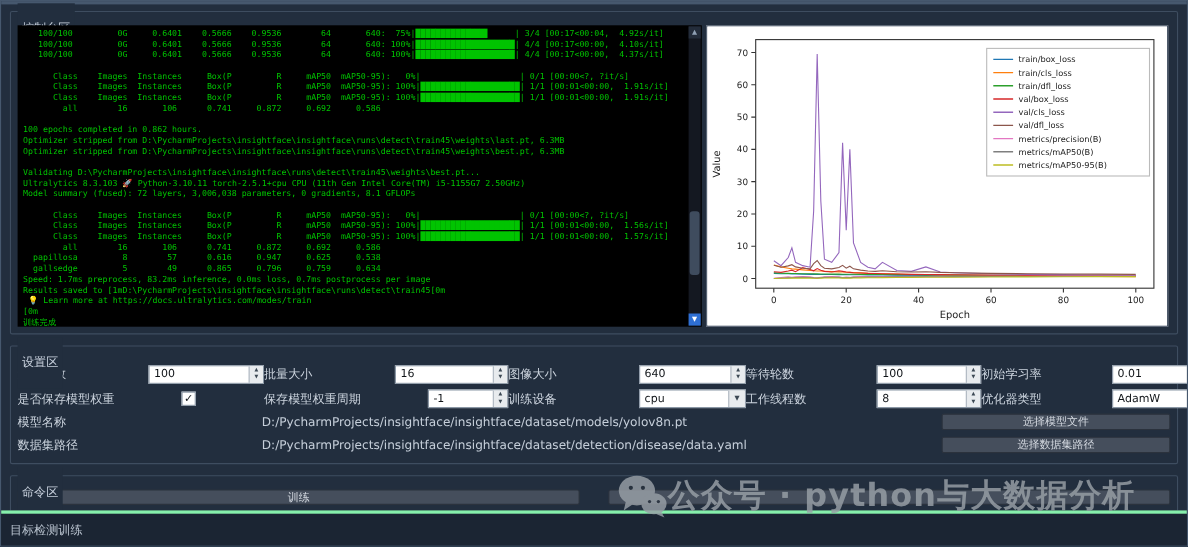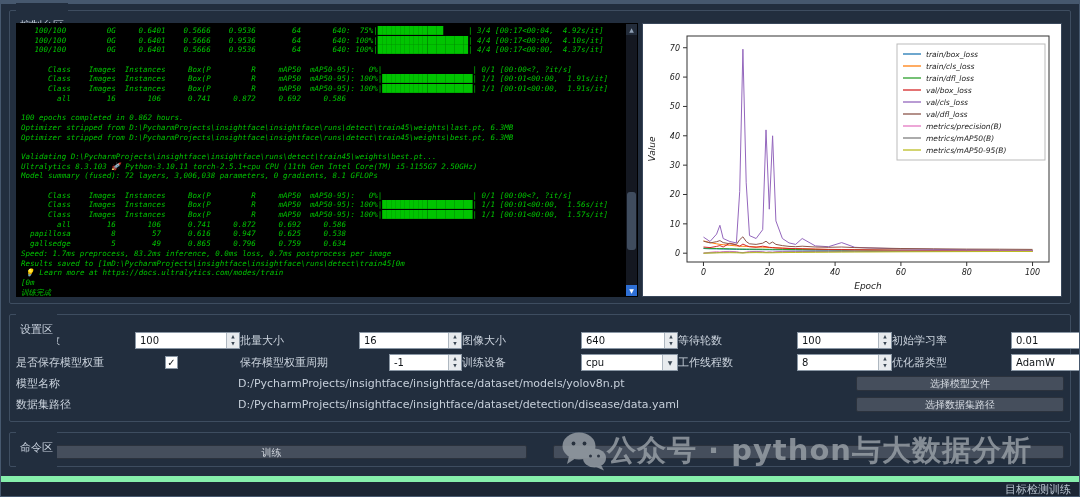--- a/index.html
+++ b/index.html
@@ -6,21 +6,21 @@
   html,body { width:1080px; height:497px; overflow:hidden; }
   body { font-family:"DejaVu Sans", sans-serif; background:#10161f; }
   .window { position:relative; width:1080px; height:497px; background:#222e3e; border:1px solid #46586e; overflow:hidden; }
   .topstrip { height:3px; background:#46586e; }
 
   
   .group { position:relative; border:1px solid #3e4d60; border-radius:2px; margin:6px 8px; background:#222e3e; }
   .group-title { position:absolute; top:-8px; left:6px; background:#222e3e; padding:16px 4px; font-size:11px; color:#c7d0dc; line-height:14px; }
 
   
-  .console-wrap { display:flex; gap:4px; padding:12px 6px 6px 6px;font-style:italic; }
+  .console-wrap { display:flex; gap:4px; padding:12px 6px 6px 6px; }
   .console { position:relative; width:622px; height:274px; background:#000; overflow:hidden; padding:3px 16px 2px 5px; }
   .console-line { font-family:"DejaVu Sans Mono", monospace; font-size:7.5px; line-height:9.7px; height:9.7px; color:#00c400; white-space:pre; overflow:hidden; }
   .vscroll { position:absolute; top:1px; right:1px; bottom:1px; width:11px; background:#141821; }
   .vscroll .arr { position:absolute; left:0; width:11px; height:11px; font-size:6px; line-height:11px; text-align:center; color:#8fa0b4; background:#232c3a; }
   .vscroll .arr.up { top:0; }
   .vscroll .arr.down { bottom:0; background:#2e6fd4; color:#fff; }
   .vscroll .thumb { position:absolute; left:1px; width:9px; height:58px; bottom:46px; background:#3f4c5e; border-radius:3px; }
   .chart-panel { width:420px; height:274px; background:#ffffff; border:1px solid #39475a; }
 
   
@@ -41,21 +41,21 @@
   .path-label { font-size:11px; color:#ccd4de; }
   .path-value { font-size:11px; color:#c6cfda; white-space:nowrap; overflow:hidden; }
   .pick-btn { width:100%; height:15px; background:#454e5c; border:1px solid #2b323d; border-radius:2px; color:#d5dae1; font-size:10px; line-height:12px; font-family:"DejaVu Sans", sans-serif; cursor:pointer; }
 
   
   .commands { margin-top:10px; }
   .cmd-row { display:flex; gap:26px; padding:12px 6px 7px 6px; }
   .cmd-btn { flex:1; height:14px; background:#454e5c; border:1px solid #2b323d; border-radius:2px; color:#d5dae1; font-size:10px; line-height:11px; font-family:"DejaVu Sans", sans-serif; cursor:pointer; }
 
   
-  .statusbar { position:absolute; left:0; right:0; bottom:0; height:20px; background:#1b2533; border-top:6px solid #86efac; display:flex; align-items:center; padding:0 8px; font-size:11px; color:#b9c3cf;justify-content:flex-end; }
+  .statusbar { position:absolute; left:0; right:0; bottom:0; height:32px; background:#1b2533; border-top:3px solid #86efac; display:flex; align-items:center; padding:0 8px; font-size:11px; color:#b9c3cf; }
 
   
   .watermark { position:absolute; left:560px; top:430px; display:flex; align-items:center; gap:0; opacity:0.82; z-index:50; pointer-events:none; }
   .wm-text { font-size:29px; font-weight:bold; color:#99a0a7; letter-spacing:1px; white-space:nowrap; }
 </style>
 </head>
 <body>
 
 <div class="window">
   <div class="topstrip"></div>

